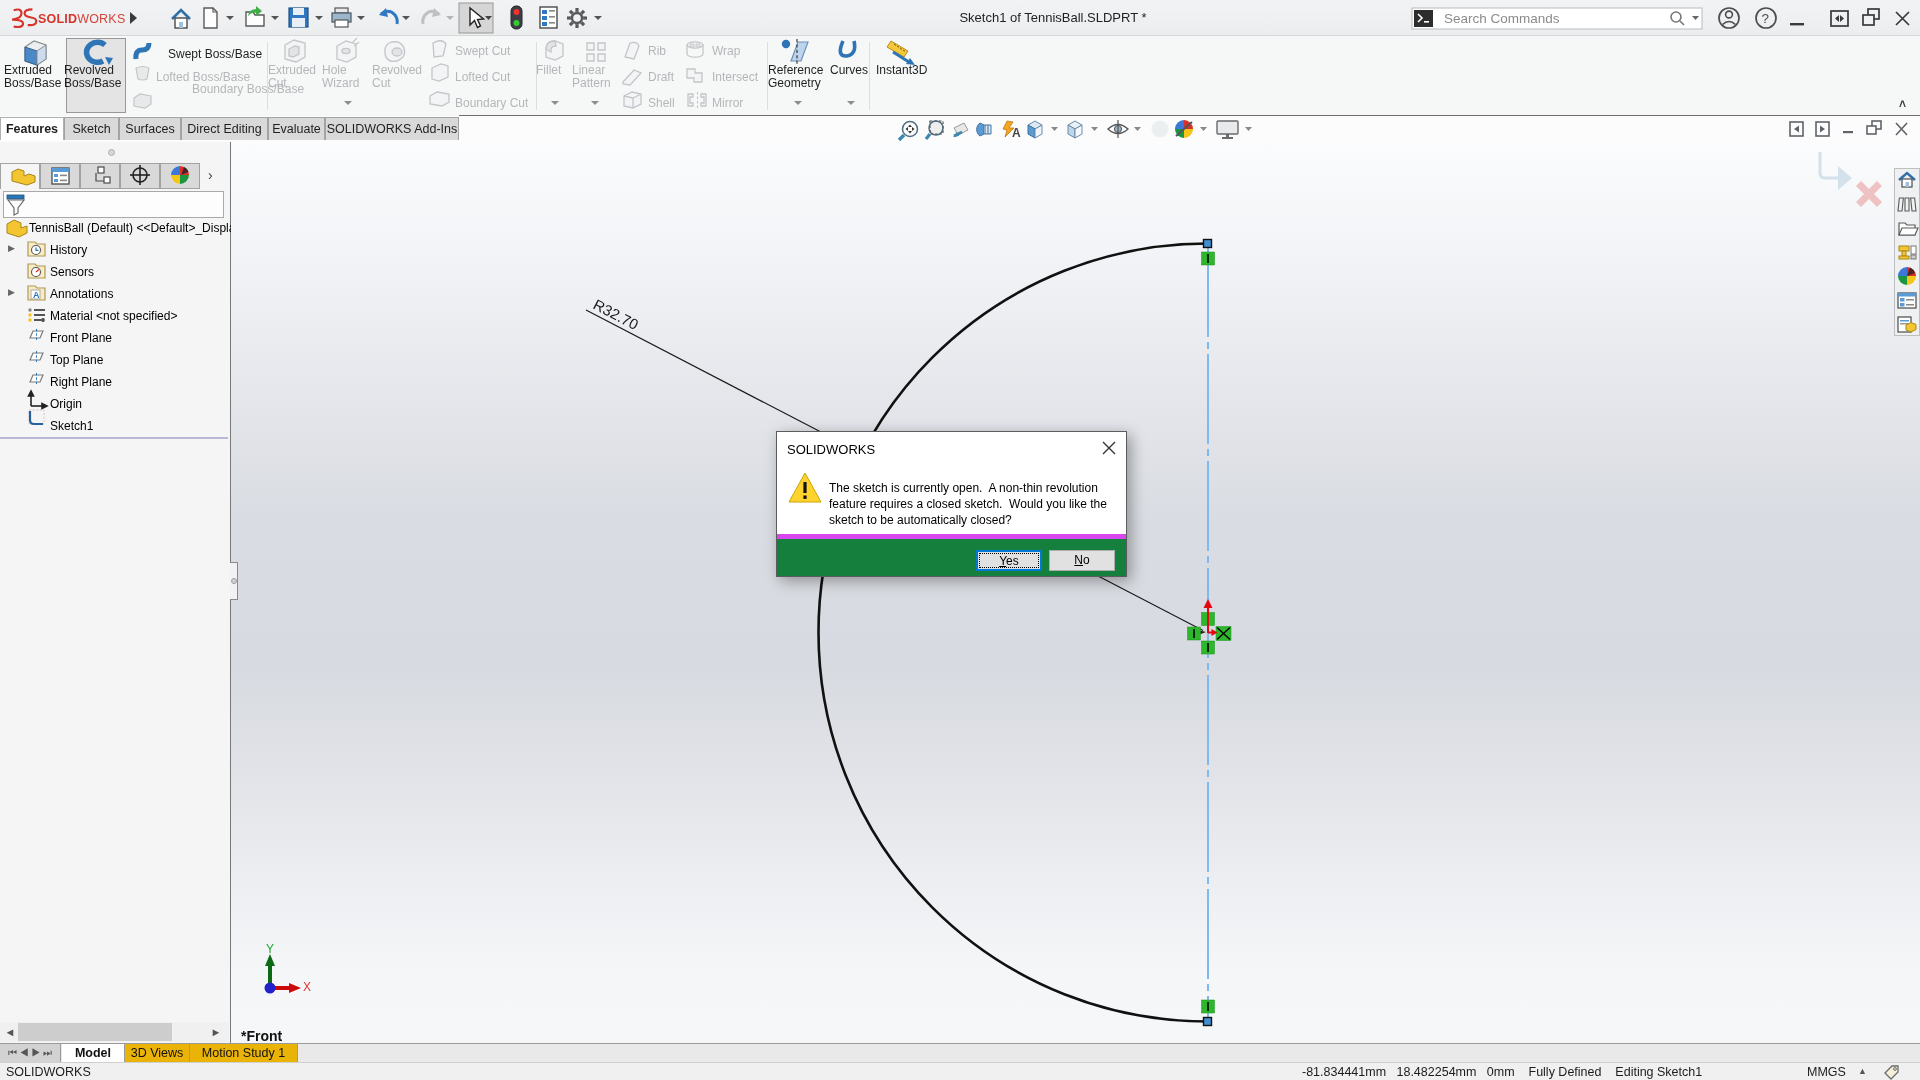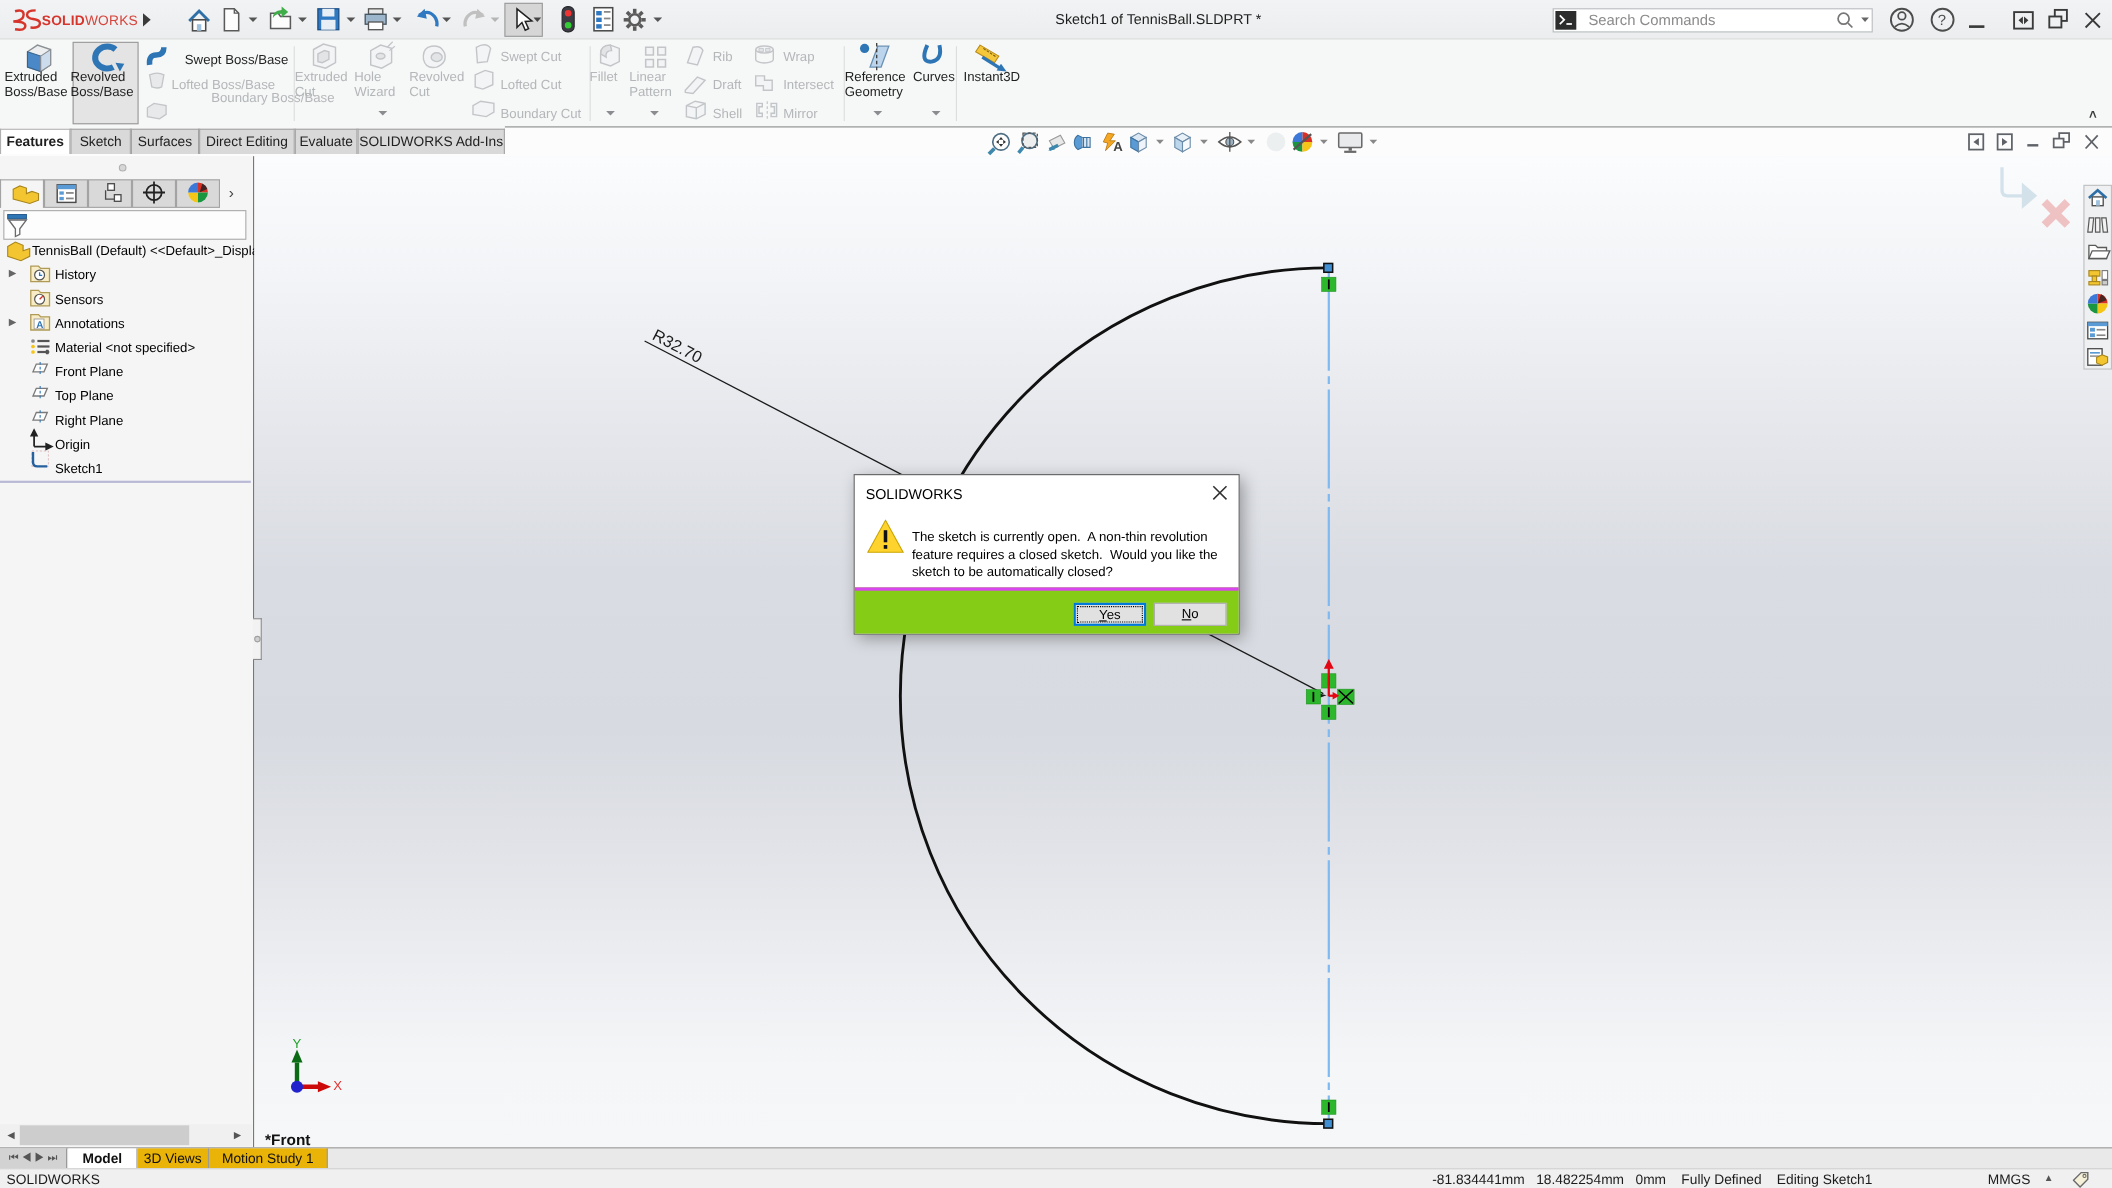--- a/index.html
+++ b/index.html
@@ -39,21 +39,21 @@
 
 
 #viewport { position:absolute; left:231px; top:142px; width:1689px; height:901px;
   background:linear-gradient(#fbfcfd 0%, #f3f4f7 12%, #e3e5ea 30%, #d9dce2 42%, #d7dae0 58%, #e1e3e8 70%, #edeef1 82%, #f5f6f8 92%, #f6f7f8 100%); }
 
 
 #dialog { position:absolute; left:776px; top:431px; width:351px; height:146px; background:#ffffff; border:1px solid #5c5c5c; box-shadow:4px 4px 14px rgba(0,0,0,0.35); }
 #dialog .dtitle { position:absolute; left:10px; top:10px; font-size:13px; color:#000; }
 #dialog .dclose { position:absolute; right:8px; top:7px; width:18px; height:18px; }
 #dialog .dmsg { position:absolute; left:52px; top:48px; width:300px; font-size:12px; line-height:16px; color:#000; }
-#dialog .dfoot { position:absolute; left:0; bottom:0; width:100%; height:42px; background:#84cc16; border-top:3px solid #d946ef; }
+#dialog .dfoot { position:absolute; left:0; bottom:0; width:100%; height:42px; background:#15803d; border-top:5px solid #d946ef; }
 .dbtn { position:absolute; top:11px; width:66px; height:21px; background:#e1e1e1; border:1px solid #adadad; font-size:12px; text-align:center; line-height:19px; }
 .dbtn.primary { border:2px solid #0078d7; }
 .dbtn .inner { position:absolute; left:1px; top:1px; right:1px; bottom:1px; border:1px dotted #000; line-height:15px; }
 
 
 #bottabs { position:absolute; left:0; top:1043px; width:1920px; height:19px; background:#e9e9e9; border-top:1px solid #9a9a9a; }
 .btab { position:absolute; top:0px; height:18px; font-size:12.5px; text-align:center; line-height:18px; background:#eab308; border-right:1px solid #9a9a9a; color:#111; }
 .btab.active { background:#ffffff; font-weight:bold; }
 #statusbar { position:absolute; left:0; top:1062px; width:1920px; height:18px; background:#f0f0f0; border-top:1px solid #d0d0d0; font-size:12.5px; color:#1c1c1c; }
 

